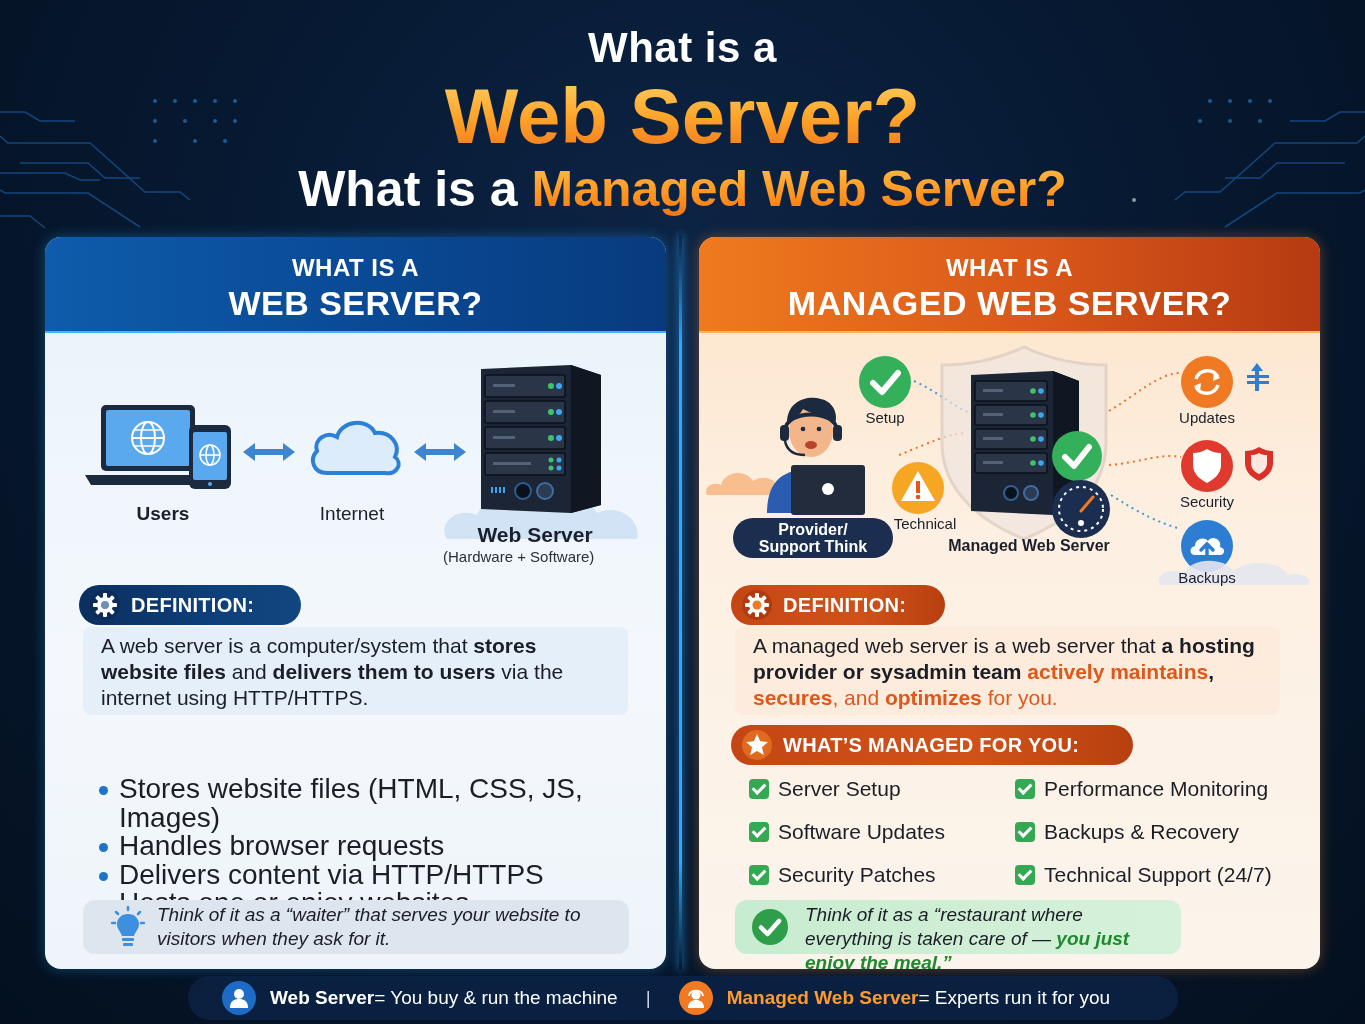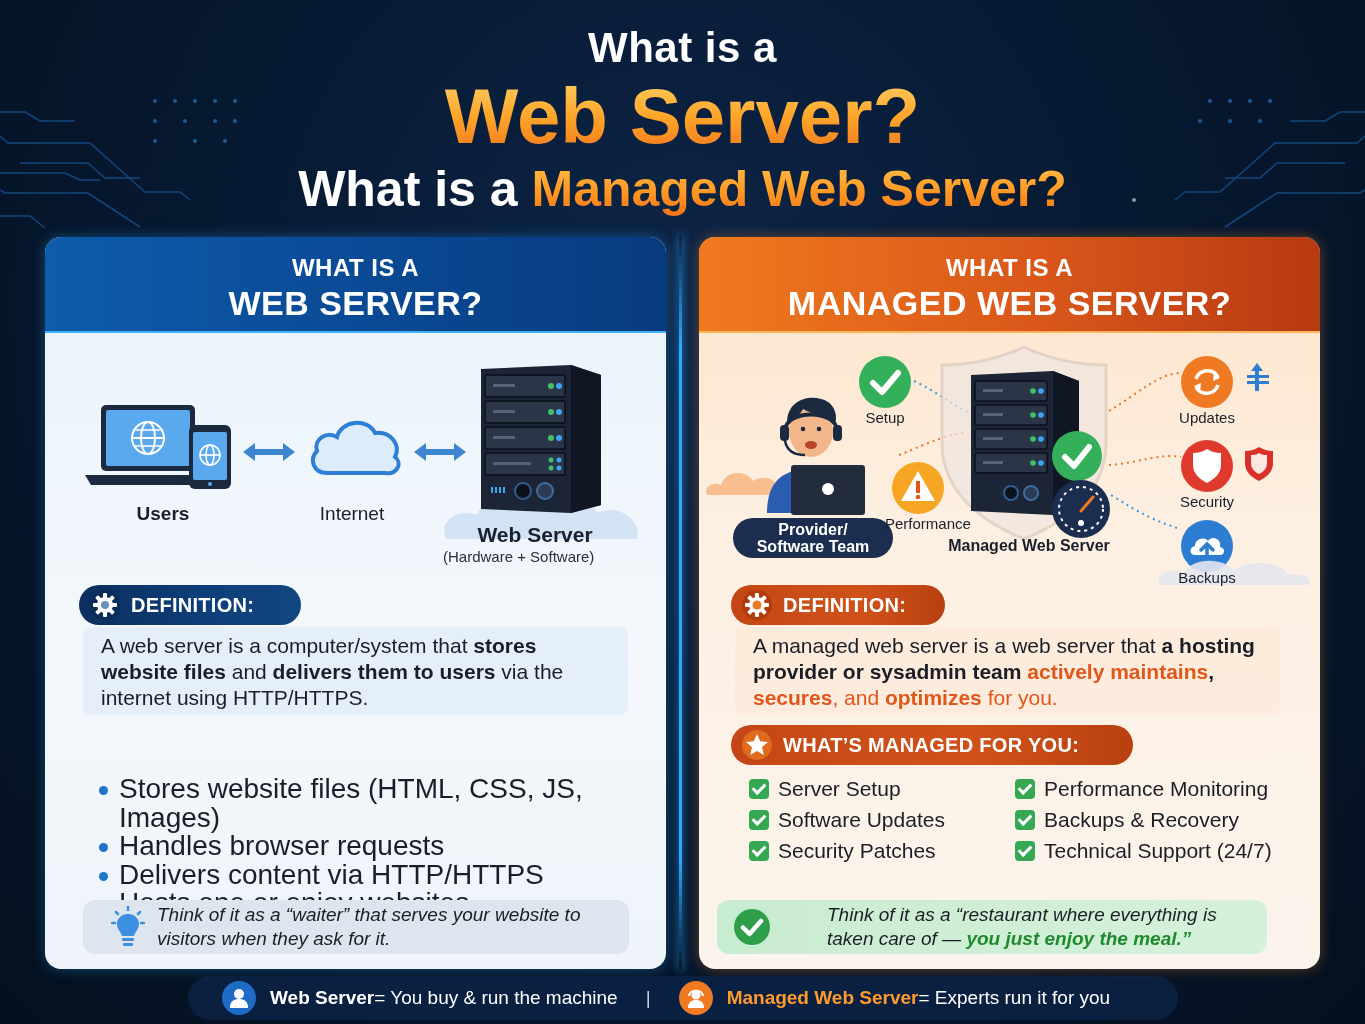--- a/index.html
+++ b/index.html
@@ -71,21 +71,21 @@
   .panel.left .def-box { background: rgba(225,236,247,0.8); }
   .panel.right .def-box { background: rgba(253,235,218,0.85); }
   .def-box b { font-weight: 700; }
   .def-box .hl { color: #e0571a; font-weight: 700; }
   .def-box .hl-light { color: #e0571a; }
 
   .bullets { position: absolute; list-style: none; font-size: 28px; line-height: 28.5px; color: #1b1e26; }
   .bullets li { position: relative; padding-left: 20px; }
   .bullets li::before { content: ""; position: absolute; left: 0; top: 11px; width: 9px; height: 9px; border-radius: 50%; background: #1e74c9; }
 
-  .check-grid { position: absolute; display: grid; grid-template-columns: 266px 290px; row-gap: 3px; font-size: 21px; line-height: 28px; color: #1b1e26; }
+  .check-grid { position: absolute; display: grid; grid-template-columns: 266px 290px; row-gap: 15px; font-size: 21px; line-height: 28px; color: #1b1e26; }
   .check-item { display: flex; align-items: center; }
   .check-box { width: 20px; height: 20px; border-radius: 4px; background: #34a853; margin-right: 9px; position: relative; flex: none; }
   .check-box::after { content: ""; position: absolute; left: 6px; top: 2px; width: 5px; height: 10px; border: solid #fff; border-width: 0 3px 3px 0; transform: rotate(45deg); }
 
   .tip-box { position: absolute; border-radius: 12px; padding: 3px 10px 3px 74px; font-size: 19px; line-height: 24px; font-style: italic; color: #1b1e26; }
   .panel.left .tip-box { background: #dde5ee; }
   .panel.right .tip-box { background: linear-gradient(90deg, #c8ecd0 0%, #d6f1da 100%); }
   .tip-box b { font-weight: 400; }
   .tip-box .green { color: #1e8a2e; font-weight: 700; }
 
@@ -305,21 +305,21 @@
       <rect x="86" y="40" width="9" height="16" rx="4" fill="#1c2a40"></rect>
       <path d="M38 56 C40 66 48 70 58 70" fill="none" stroke="#1c2a40" stroke-width="2.5"></path>
       <circle cx="56" cy="44" r="2.3" fill="#1c2a40"></circle>
         <circle cx="72" cy="44" r="2.3" fill="#1c2a40"></circle>
       <ellipse cx="64" cy="60" rx="6" ry="4" fill="#b6432a"></ellipse>
       <rect x="44" y="80" width="74" height="50" rx="3" fill="#222c3c"></rect>
       <circle cx="81" cy="104" r="6" fill="#fff"></circle>
     </svg>
     <div style="position:absolute;left:34px;top:185px;width:160px;height:40px;background:#1c2e4f;border-radius:20px;color:#fff;font-size:16px;font-weight:700;text-align:center;line-height:17px;padding-top:3px">
       <div>Provider/</div>
-      <div>Software Team</div>
+      <div>Support Think</div>
     </div>
 
     <svg style="position:absolute;left:0;top:0" width="621" height="250">
       <g fill="none" stroke-width="2" stroke-dasharray="2 4">
         <path d="M215 48 C240 60 250 70 270 80" stroke="#3b9ad9"></path>
         <path d="M200 122 C230 110 250 100 268 100" stroke="#e8752a"></path>
         <path d="M410 78 C440 60 460 40 482 40" stroke="#e8752a"></path>
         <path d="M410 132 C440 130 460 120 482 124" stroke="#e8752a"></path>
         <path d="M412 162 C440 180 460 190 482 196" stroke="#3b9ad9"></path>
       </g>
@@ -365,21 +365,21 @@
       <path d="M15 28 L24 37 L40 18" fill="none" stroke="#fff" stroke-width="6" stroke-linecap="round" stroke-linejoin="round"></path>
     </svg>
     <div class="node-label" style="left:158px;top:76px;width:56px;font-size:15px">Setup</div>
 
     <svg style="position:absolute;left:192px;top:128px" width="54" height="54" viewBox="0 0 54 54">
       <circle cx="27" cy="27" r="26" fill="#f6a623"></circle>
       <path d="M27 10 L44 40 H10 Z" fill="#fff"></path>
       <rect x="25" y="20" width="4" height="12" fill="#e2561c"></rect>
         <circle cx="27" cy="36" r="2.3" fill="#e2561c"></circle>
     </svg>
-    <div class="node-label" style="left:186px;top:182px;width:80px;font-size:15px">Performance</div>
+    <div class="node-label" style="left:186px;top:182px;width:80px;font-size:15px">Technical</div>
 
     <svg style="position:absolute;left:352px;top:97px" width="52" height="52" viewBox="0 0 52 52">
       <circle cx="26" cy="26" r="25" fill="#34b05a"></circle>
       <path d="M14 27 L23 36 L38 17" fill="none" stroke="#fff" stroke-width="6" stroke-linecap="round" stroke-linejoin="round"></path>
     </svg>
 
     <svg style="position:absolute;left:352px;top:146px" width="60" height="60" viewBox="0 0 60 60">
       <circle cx="30" cy="30" r="29" fill="#1c2e4f"></circle>
       <circle cx="30" cy="30" r="22" fill="none" stroke="#fff" stroke-width="2" stroke-dasharray="3 4"></circle>
       <line x1="30" y1="32" x2="42" y2="18" stroke="#f07a24" stroke-width="3" stroke-linecap="round"></line>
@@ -472,21 +472,21 @@
     <div class="check-item">
         <span class="check-box"></span>
         <span>Security Patches</span>
       </div>
     <div class="check-item">
         <span class="check-box"></span>
         <span>Technical Support (24/7)</span>
       </div>
   </div>
 
-  <div class="tip-box" style="left:18px;top:663px;width:550px;height:54px;padding-left:110px;padding-right:40px">
+  <div class="tip-box" style="left:36px;top:663px;width:446px;height:54px;padding-left:70px;padding-right:40px">
     <svg style="position:absolute;left:16px;top:8px" width="38" height="38" viewBox="0 0 38 38">
       <circle cx="19" cy="19" r="18" fill="#2f9e4a"></circle>
       <path d="M10 19.5 L16.5 26 L28 13" fill="none" stroke="#fff" stroke-width="4.5" stroke-linecap="round" stroke-linejoin="round"></path>
     </svg>
     <span>Think of it as a “restaurant where everything is taken care of — </span><span class="green">you just enjoy the meal.”</span>
   </div>
 </section>
 
 <div class="bottom-bar">
   <div class="bb-item" style="margin-left:34px">

